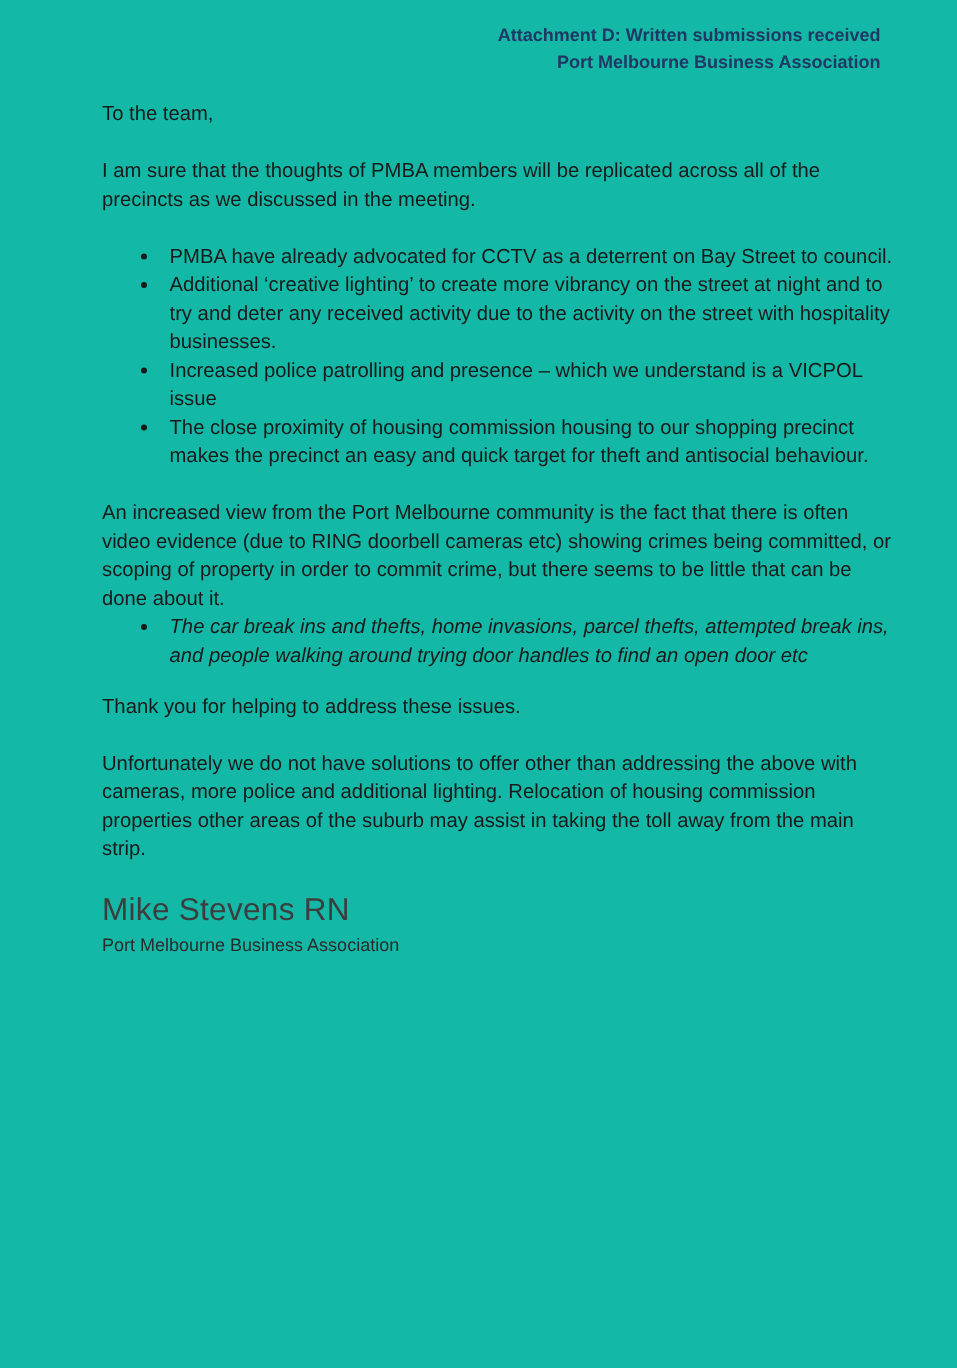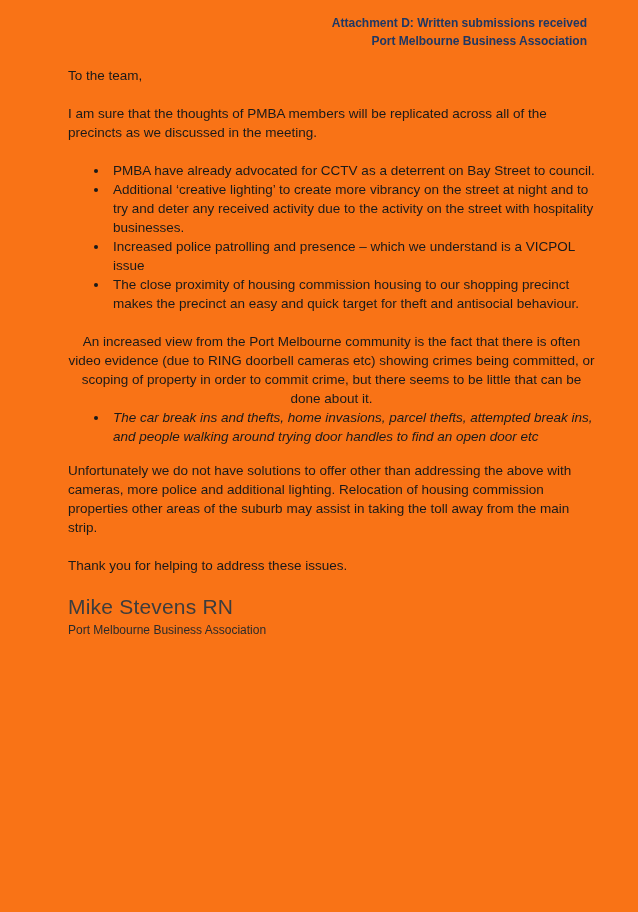--- a/index.html
+++ b/index.html
@@ -8,21 +8,21 @@
     width: 638px;
     height: 912px;
     position: relative;
     font-family: "Liberation Sans", sans-serif;
     color: #1a1a1a;
     overflow: hidden;
   }
   .page {
     position: absolute;
     inset: 0;
-    background: #f97316;
+    background: #14b8a6;
     padding-left: 32px;
   }
   .doc-header {
     position: absolute;
     top: 14px;
     right: 51px;
     text-align: right;
     color: #1F3864;
     font-weight: bold;
     font-size: 12px;
@@ -37,21 +37,21 @@
     line-height: 19px;
   }
   .letter-body p { margin: 0 0 19px 0; }
   .letter-body ul {
     margin: 0 0 19px 0;
     padding-left: 41px;
     list-style-type: disc;
   }
   .letter-body ul li { padding-left: 4px; }
   .list-tight { margin-bottom: 15px !important; font-style: italic; }
-  .para-tight { margin-bottom: 0 !important; text-align: center; }
+  .para-tight { margin-bottom: 0 !important; }
   .signature-name {
     margin-top: 8px;
     font-size: 21px;
     line-height: 25px;
     font-weight: normal;
     color: #3d3d3d;
     letter-spacing: 0.2px;
   }
   .signature-org {
     font-size: 12px;
@@ -82,22 +82,22 @@
       <li>Increased police patrolling and presence – which we understand is a VICPOL issue</li>
       <li>The close proximity of housing commission housing to our shopping precinct makes the precinct an easy and quick target for theft and antisocial behaviour.</li>
     </ul>
 
     <p class="para-tight">An increased view from the Port Melbourne community is the fact that there is often video evidence (due to RING doorbell cameras etc) showing crimes being committed, or scoping of property in order to commit crime, but there seems to be little that can be done about it.</p>
 
     <ul class="list-tight">
       <li>The car break ins and thefts, home invasions, parcel thefts, attempted break ins, and people walking around trying door handles to find an open door etc</li>
     </ul>
 
+    <p>Thank you for helping to address these issues.</p>
+
     <p>Unfortunately we do not have solutions to offer other than addressing the above with cameras, more police and additional lighting. Relocation of housing commission properties other areas of the suburb may assist in taking the toll away from the main strip.</p>
-
-    <p>Thank you for helping to address these issues.</p>
 
     <div class="signature-name">Mike Stevens RN</div>
     <div class="signature-org">Port Melbourne Business Association</div>
 
   </div>
 
 </div>
 
 </body></html>

